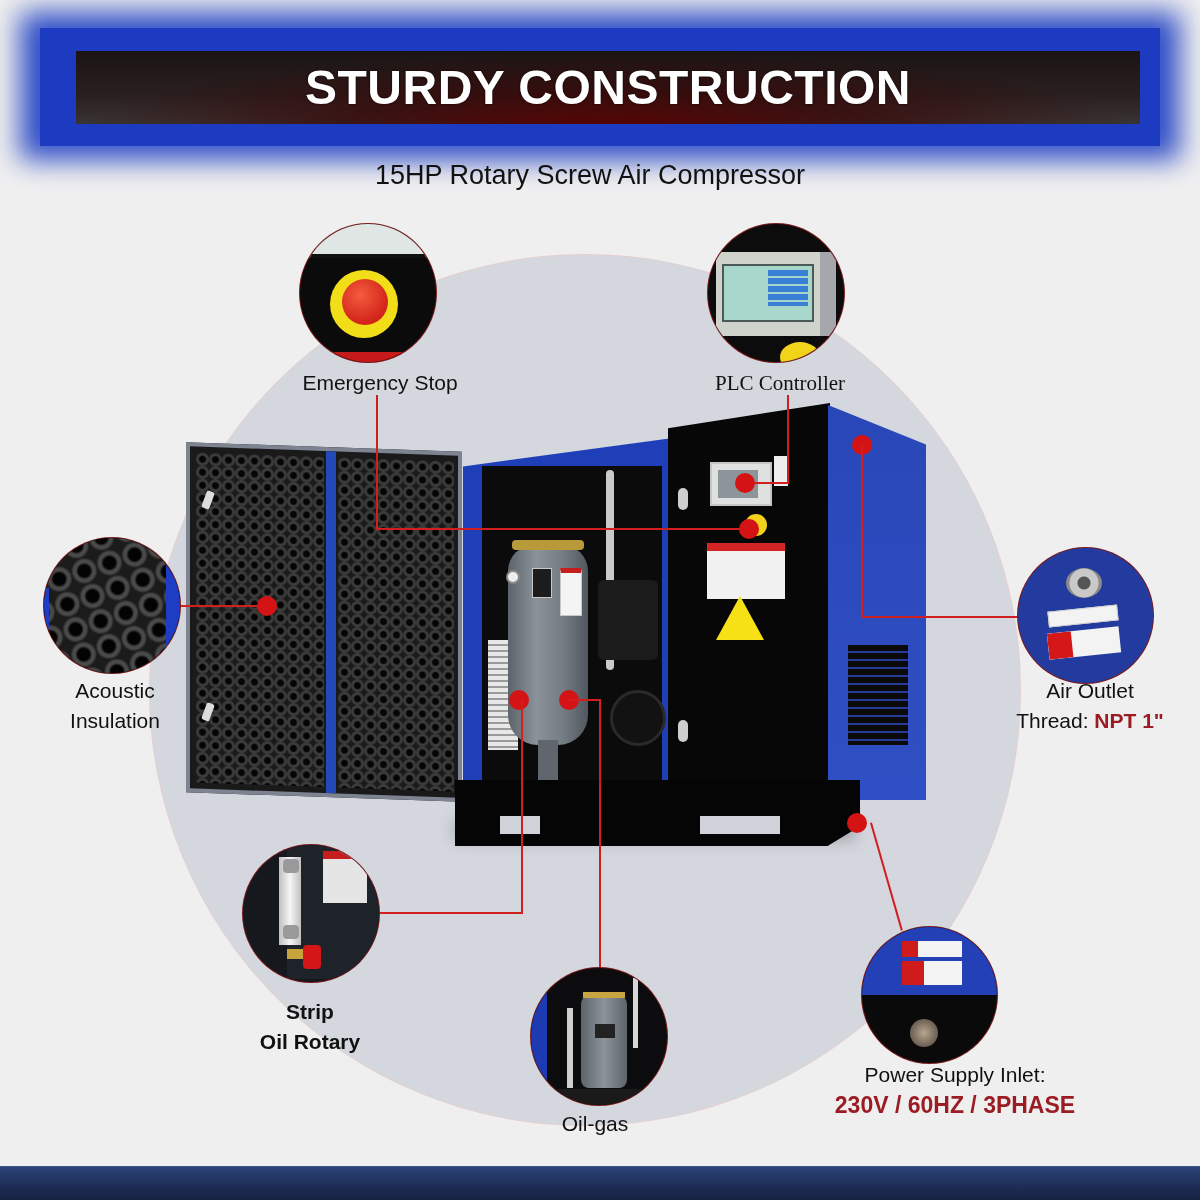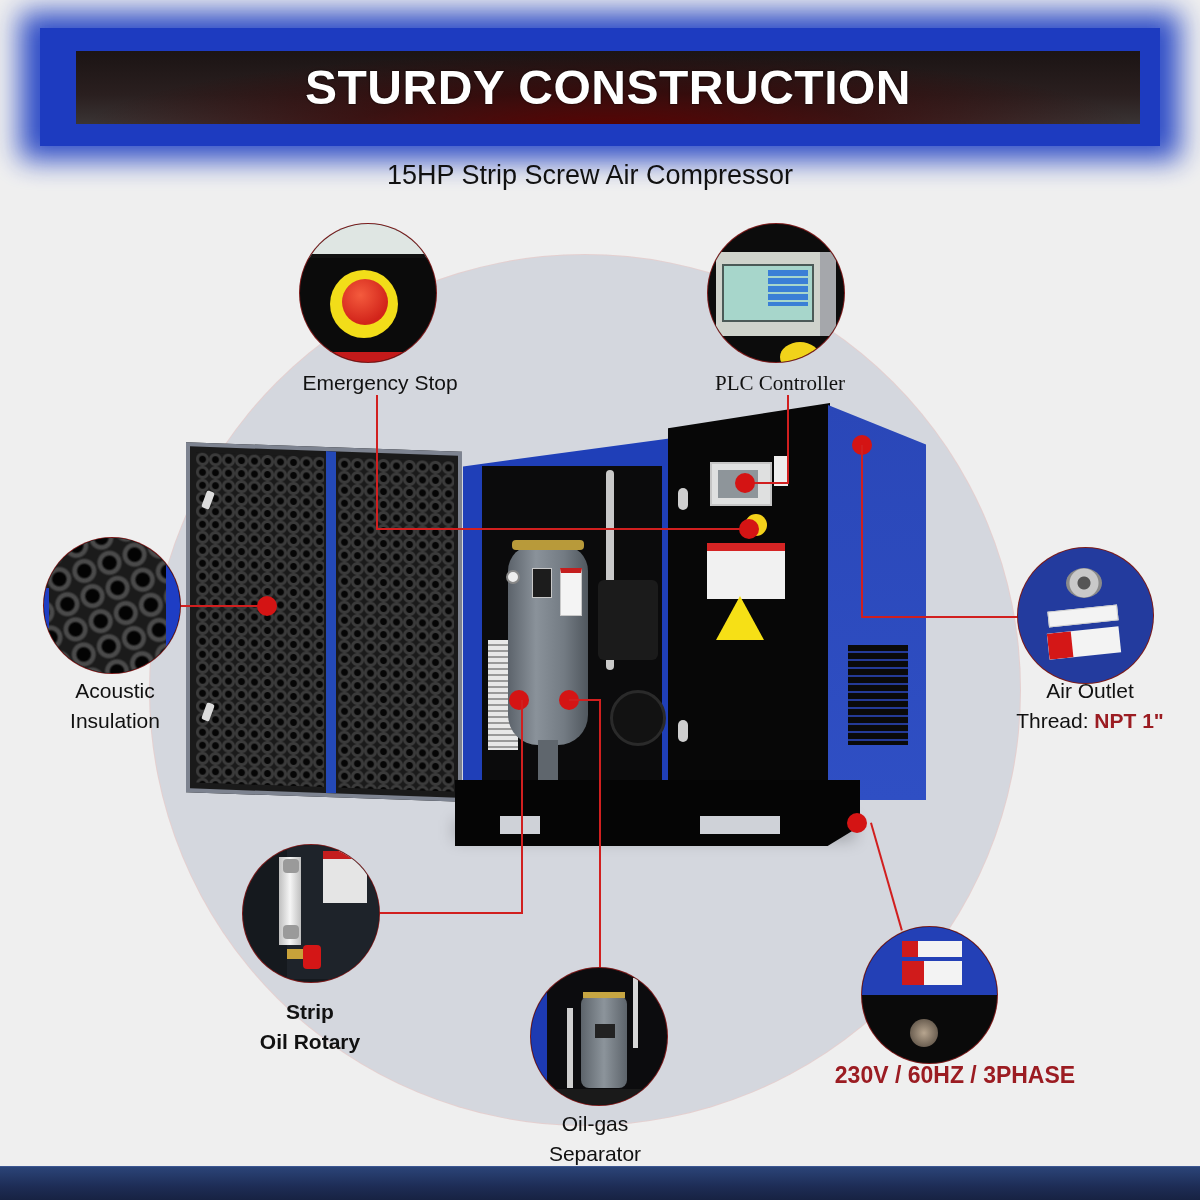--- a/index.html
+++ b/index.html
@@ -220,21 +220,21 @@
   }
 </style>
 </head>
 <body>
 
 <div class="banner-glow"></div>
 <div class="banner-glow-inner"></div>
 <div class="banner">
   <span class="banner-title">STURDY CONSTRUCTION</span>
 </div>
-<div class="subtitle">15HP Strip Screw Air Compressor</div>
+<div class="subtitle">15HP Rotary Screw Air Compressor</div>
 
 <div class="bg-circle"></div>
 
 <div class="machine">
   <div class="body-shadow"></div>
 
   <div class="door">
     <div class="foam left"></div>
     <div class="door-strip"></div>
     <div class="foam right"></div>
@@ -363,19 +363,19 @@
 <div class="label lbl-airout">
   <div>Air Outlet</div>
   <div><span>Thread: </span><span class="accent">NPT 1"</span></div>
 </div>
 <div class="label lbl-oilgauge">
   <div>Strip</div>
   <div>Oil Rotary</div>
 </div>
 <div class="label lbl-separator">
   <div>Oil-gas</div>
-  <div>Separator</div>
 </div>
 <div class="label lbl-power">
+  <div>Power Supply Inlet:</div>
   <div class="accent">230V / 60HZ / 3PHASE</div>
 </div>
 
 <div class="footer"></div>
 
 </body></html>

